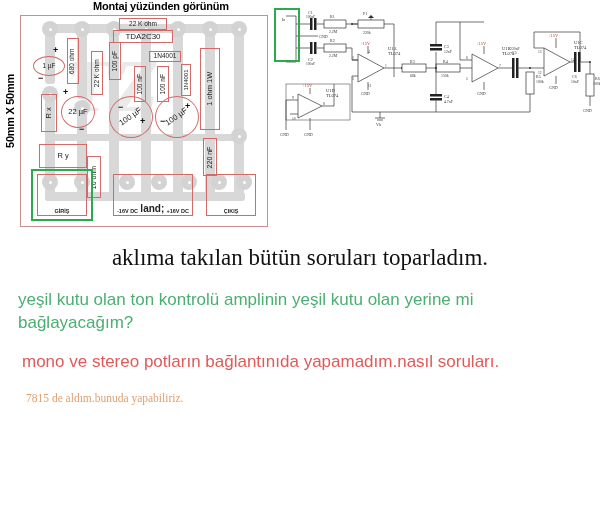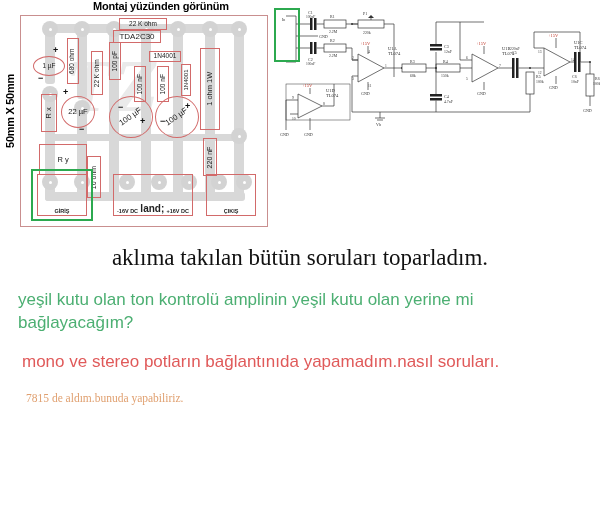--- a/index.html
+++ b/index.html
@@ -154,21 +154,21 @@
         </div>
 
         <div class="comp vert" style="left:88px;top:26px;width:12px;height:38px;">
           <span>100 pF</span>
         </div>
 
         <div class="comp" style="left:98px;top:2px;width:48px;height:12px;">
           <span>22 K ohm</span>
         </div>
 
-        <div class="comp" style="left:92px;top:14px;width:48px;height:13px;font-size:8px;">
+        <div class="comp" style="left:92px;top:14px;width:60px;height:13px;font-size:8px;">
           <span>TDA2C30</span>
         </div>
 
         <div class="comp" style="left:128px;top:35px;width:32px;height:11px;">
           <span>1N4001</span>
         </div>
 
         <div class="comp vert" style="left:113px;top:50px;width:12px;height:36px;">
           <span>100 nF</span>
         </div>
@@ -200,21 +200,21 @@
         </div>
         <div class="polar" style="left:97px;top:87px;">−</div>
         <div class="polar" style="left:119px;top:101px;">+</div>
 
         <div class="comp round diag" style="left:134px;top:80px;width:44px;height:42px;font-size:8px;">
           <span>100 µF</span>
         </div>
         <div class="polar" style="left:164px;top:86px;">+</div>
         <div class="polar" style="left:139px;top:101px;">−</div>
 
-        <div class="comp" style="left:18px;top:128px;width:48px;height:31px;font-size:7.5px;">
+        <div class="comp" style="left:18px;top:128px;width:48px;height:24px;font-size:7.5px;">
           <span>R y</span>
         </div>
 
         <div class="comp vert" style="left:66px;top:140px;width:14px;height:42px;font-size:7px;">
           <span>10 ohm</span>
         </div>
 
         <div class="comp vert" style="left:182px;top:122px;width:14px;height:38px;font-size:7px;">
           <span>220 nF</span>
         </div>

